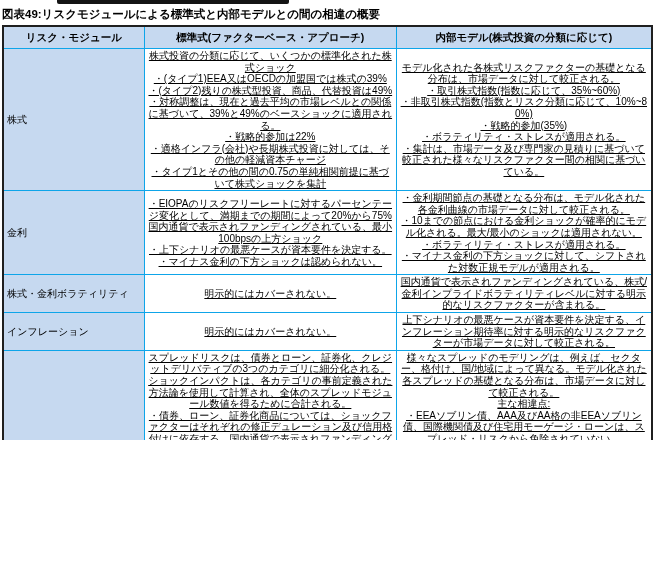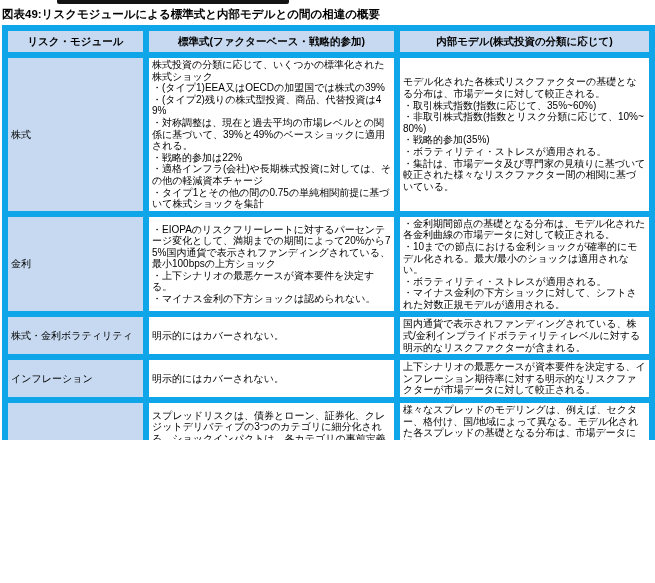--- a/index.html
+++ b/index.html
@@ -33,21 +33,21 @@
     white-space: nowrap;
   }
   table.cmp {
     border-collapse: collapse;
     table-layout: fixed;
     width: 651px;
     margin-left: 2px;
     border: 2px solid #1f1f1f;
   }
   table.cmp th, table.cmp td {
-    border: 6px solid #0ea5e9;
+    border: 1px solid #0ea5e9;
     font-size: 10px;
     line-height: 1.16;
     padding: 1px 3px;
     overflow: hidden;
     word-break: break-all;
   }
   table.cmp col.c1 { width: 141px; }
   table.cmp col.c2 { width: 251px; }
   table.cmp col.c3 { width: 255px; }
   table.cmp thead th {
@@ -60,21 +60,22 @@
     padding: 1px 2px;
   }
   td.module {
     background: #c6d9f0;
     vertical-align: middle;
     font-size: 10px;
   }
   td.body-cell {
     vertical-align: middle;
     white-space: pre-line;
-    text-align: left;
+    text-align: center;
+    text-decoration: underline;
   }
   tr.r-equity   { height: 118px; }
   tr.r-interest { height: 74px; }
   tr.r-vol      { height: 32px; }
   tr.r-infl     { height: 35px; }
   tr.r-prop     { height: 18px; }
   tr.r-spread   { height: 193px; }
   tr.r-fx       { height: 40px; }
 </style>
 </head>
@@ -86,21 +87,21 @@
 
   <table class="cmp">
     <colgroup>
       <col class="c1">
         <col class="c2">
         <col class="c3">
     </colgroup>
     <thead>
       <tr>
         <th>リスク・モジュール</th>
-        <th>標準式(ファクターベース・戦略的参加)</th>
+        <th>標準式(ファクターベース・アプローチ)</th>
         <th>内部モデル(株式投資の分類に応じて)</th>
       </tr>
     </thead>
     <tbody>
       <tr class="r-equity">
         <td class="module">株式</td>
         <td class="body-cell">株式投資の分類に応じて、いくつかの標準化された株式ショック
 ・(タイプ1)EEA又はOECDの加盟国では株式の39%
 ・(タイプ2)残りの株式型投資、商品、代替投資は49%
 ・対称調整は、現在と過去平均の市場レベルとの関係に基づいて、39%と49%のベースショックに適用される。

